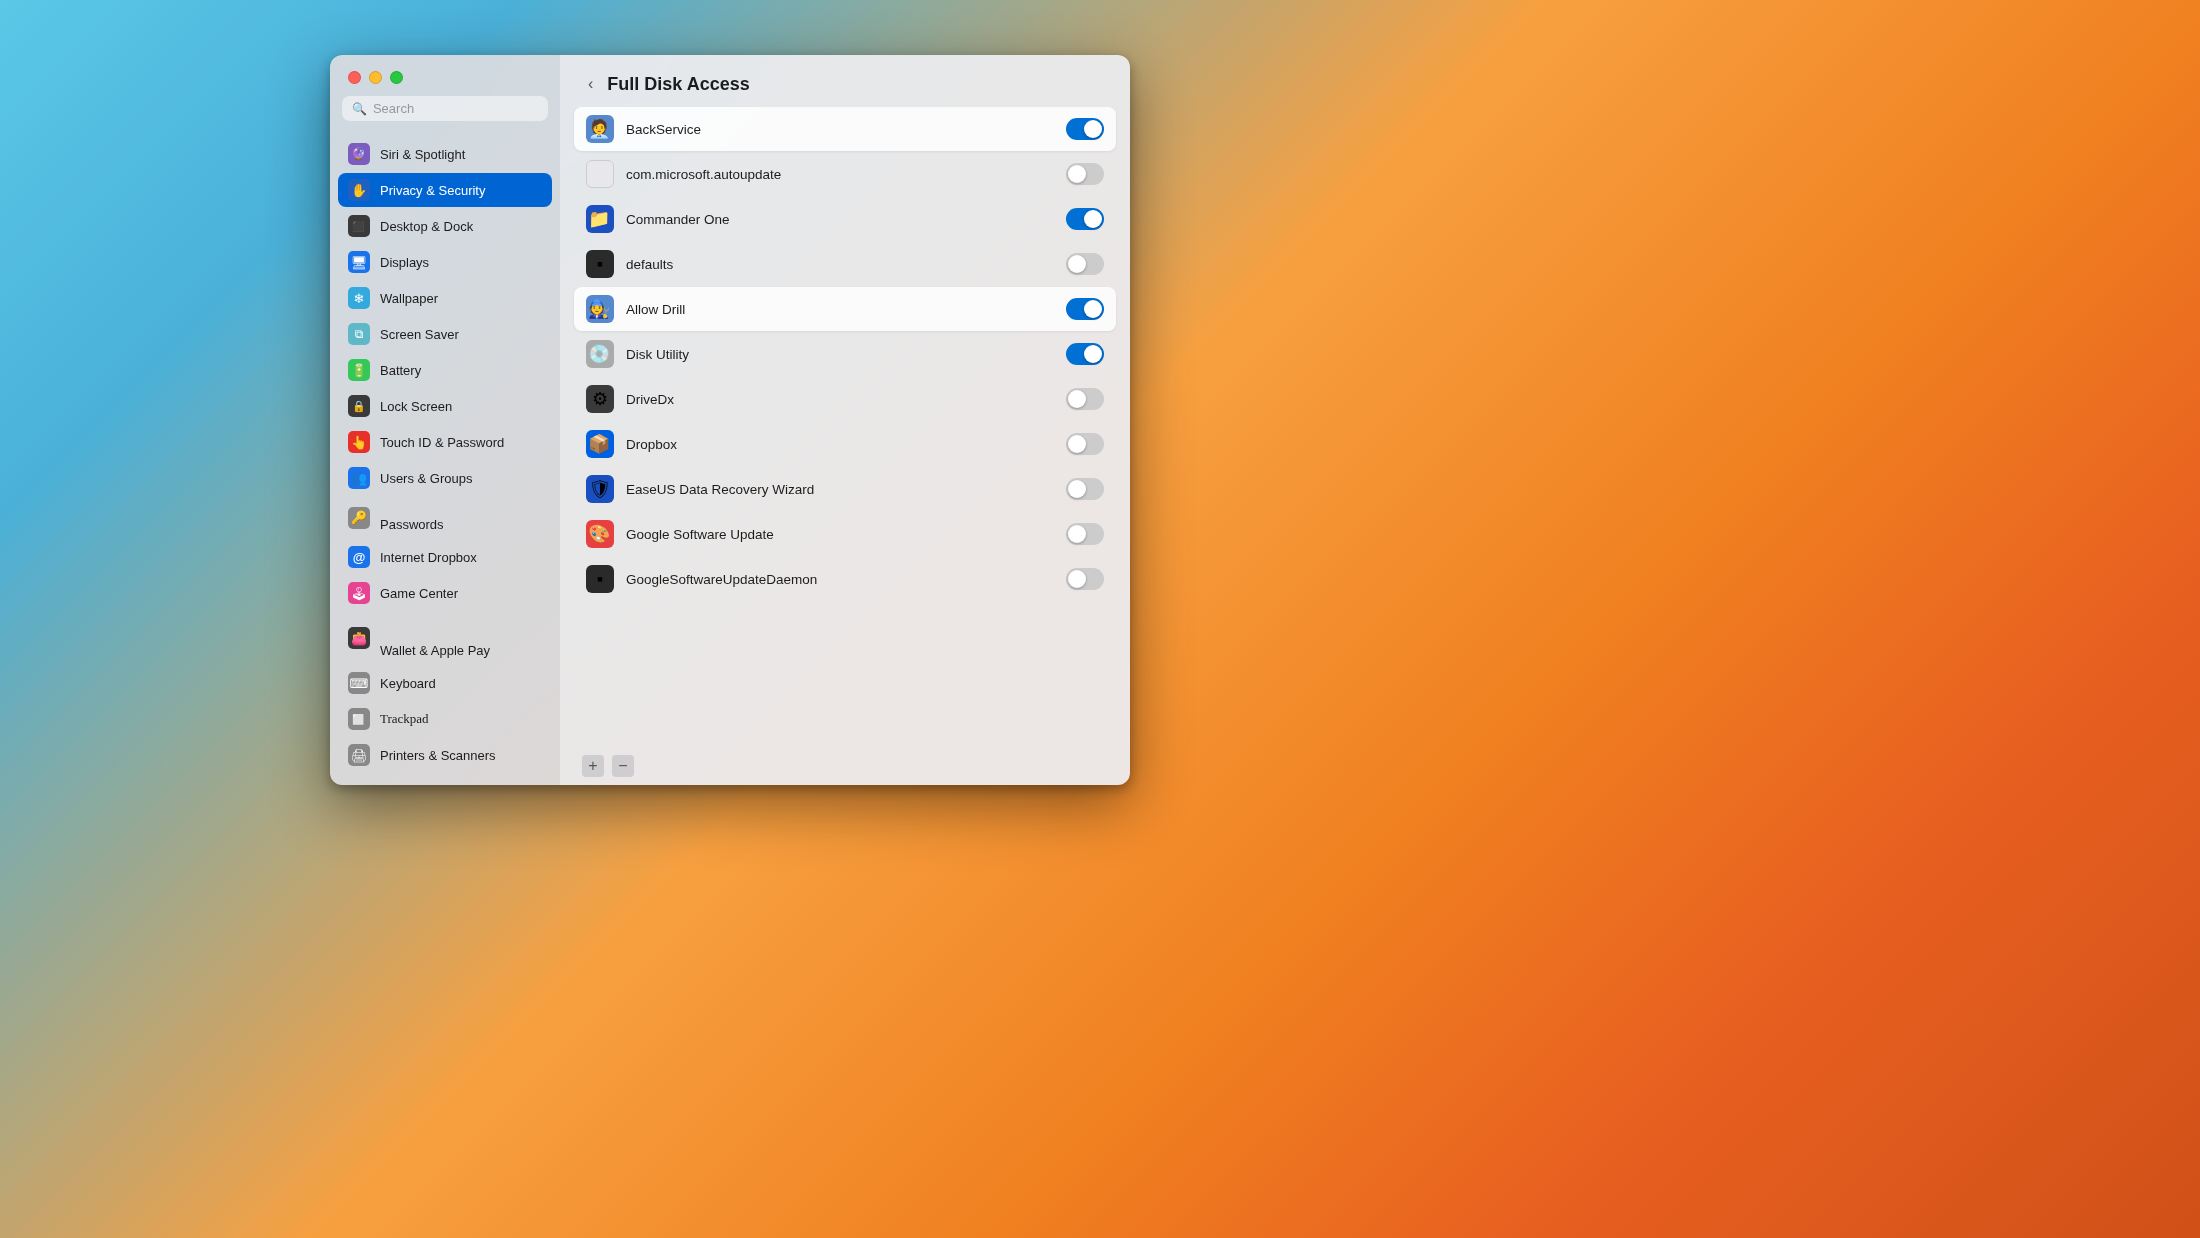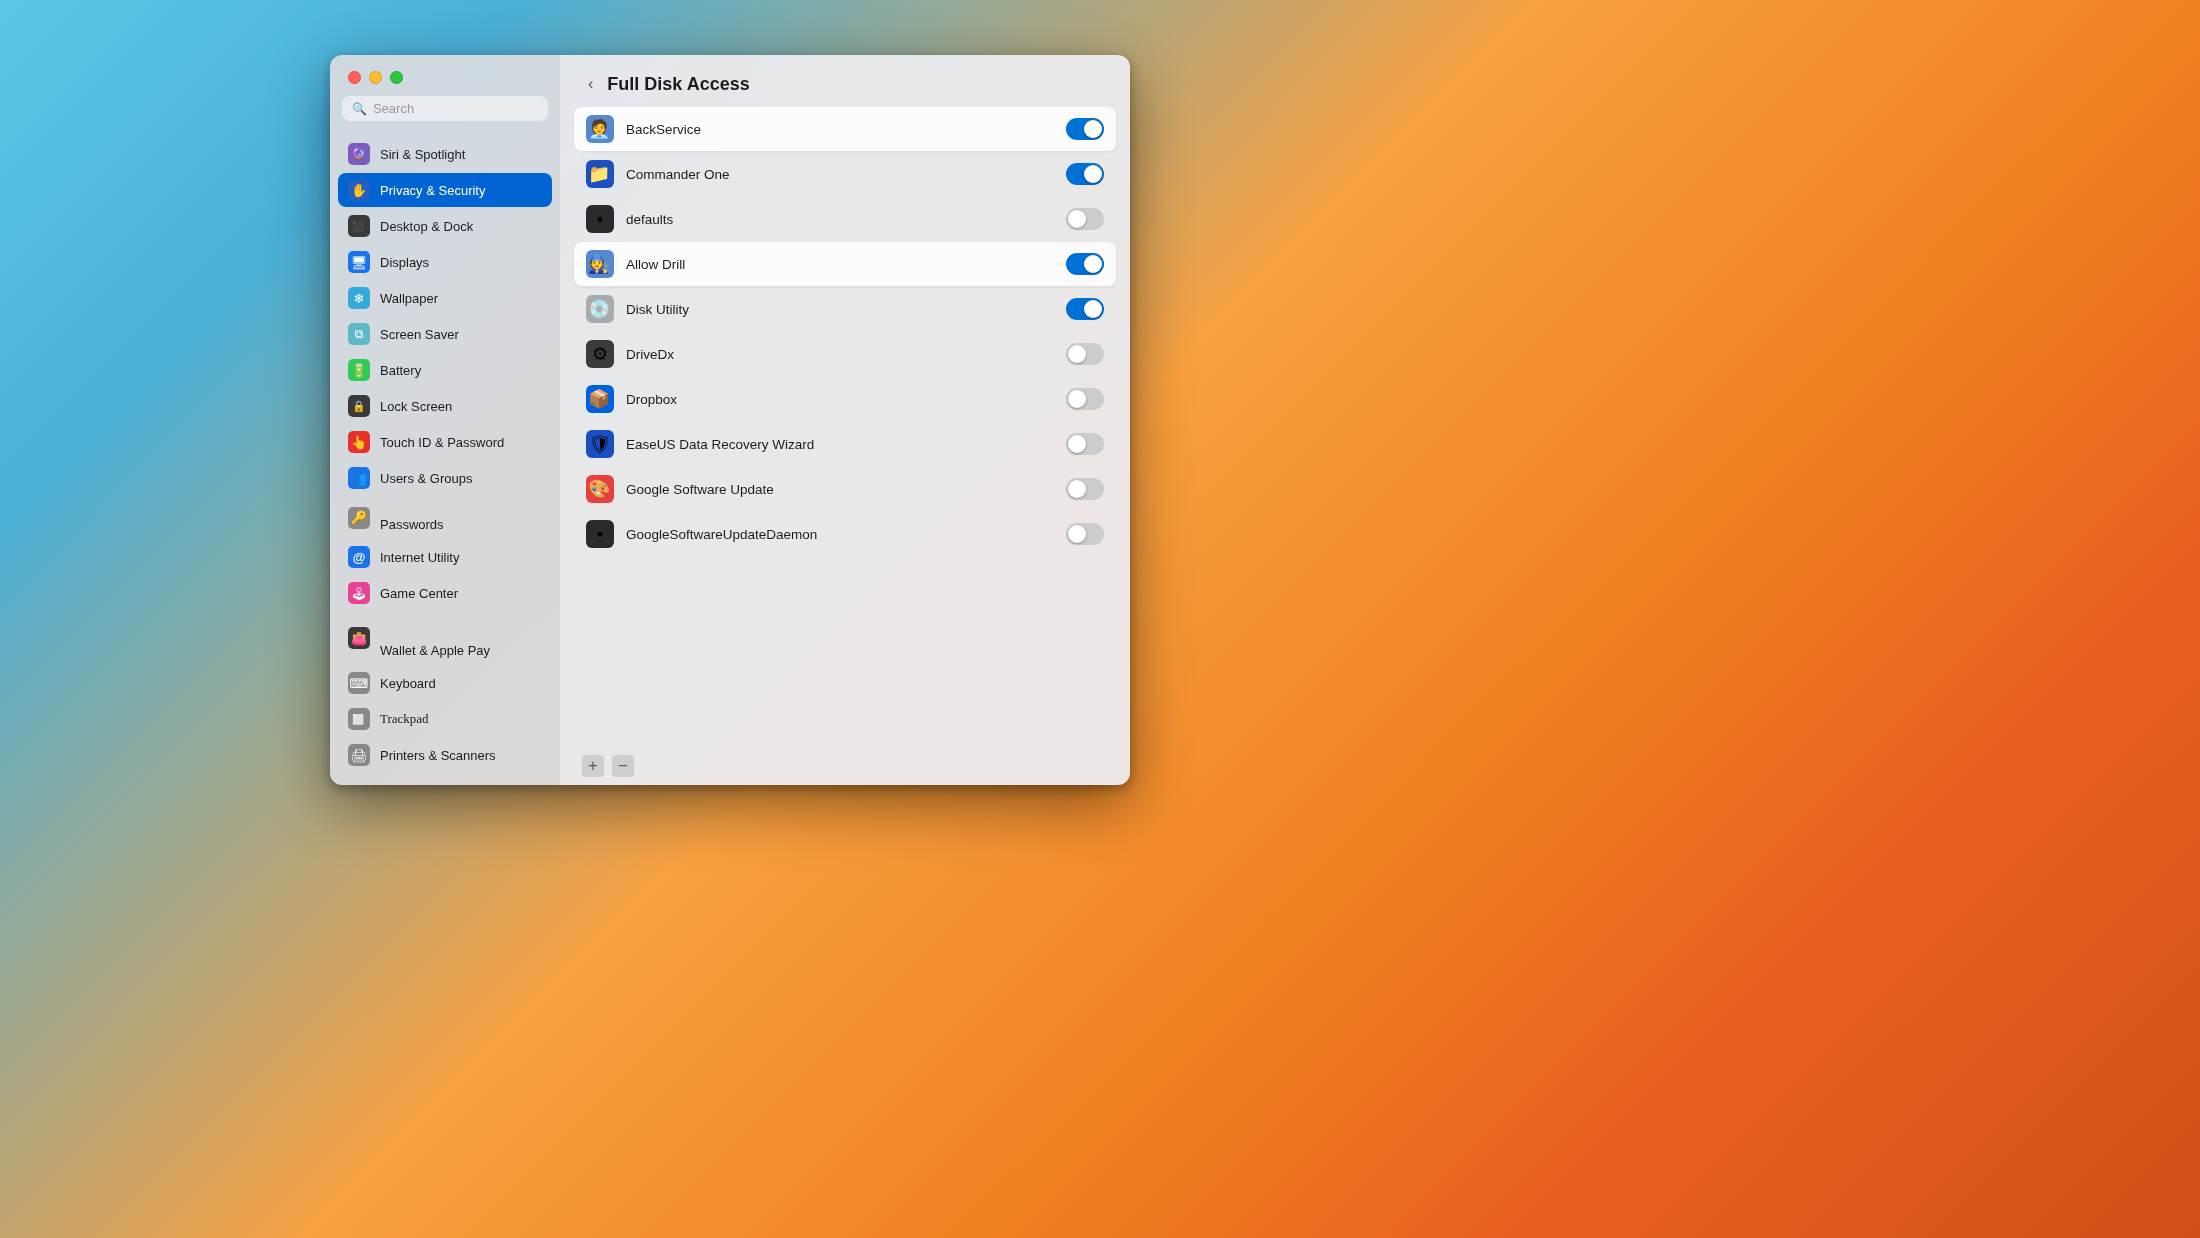--- a/index.html
+++ b/index.html
@@ -324,21 +324,21 @@
         <div class="sidebar-item">
           <div class="sidebar-item-icon icon-blue" style="font-size: 13px; color: white; background: rgb(26, 115, 232);">👥</div>
           <span style="font-size: 13px;">Users &amp; Groups</span>
         </div>
         <div class="sidebar-item">
           <div class="sidebar-item-icon icon-gray" style="font-size: 13px; color: white; background: rgb(136, 136, 136);">🔑</div>
           <span style="font-size: 13px; margin-top: 14px;">Passwords</span>
         </div>
         <div class="sidebar-item">
           <div class="sidebar-item-icon icon-blue" style="font-size: 13px; color: white; background: rgb(26, 115, 232); font-weight: 600;">@</div>
-          <span style="font-size: 13px;">Internet Utility</span>
+          <span style="font-size: 13px;">Internet Dropbox</span>
         </div>
         <div class="sidebar-item">
           <div class="sidebar-item-icon icon-pink" style="font-size: 13px; color: white; background: rgb(232, 67, 147);">🕹</div>
           <span style="font-size: 13px;">Game Center</span>
         </div>
         <div class="sidebar-item">
           <div class="sidebar-item-icon icon-dark" style="font-size: 13px; color: white; background: rgb(58, 58, 58);">👛</div>
           <span style="font-size: 13px; margin-top: 25px;">Wallet &amp; Apple Pay</span>
         </div>
         <div class="sidebar-item">
@@ -362,20 +362,27 @@
       <span class="main-title">Full Disk Access</span>
     </div>
 
 
     <div class="app-list">
 
     <div class="app-row highlighted">
           <div class="app-icon" style="background: rgb(85, 136, 204);">🧑‍💼</div>
           <span class="app-name">BackService</span>
           <div class="toggle on">
+            <div class="toggle-knob"></div>
+          </div>
+        </div>
+        <div class="app-row">
+          <div class="app-icon" style="background: rgb(232, 232, 236); border: 1px solid rgb(204, 204, 204);"></div>
+          <span class="app-name">com.microsoft.autoupdate</span>
+          <div class="toggle off">
             <div class="toggle-knob"></div>
           </div>
         </div>
         <div class="app-row">
           <div class="app-icon" style="background: rgb(26, 80, 192);">📁</div>
           <span class="app-name">Commander One</span>
           <div class="toggle on">
             <div class="toggle-knob"></div>
           </div>
         </div>

